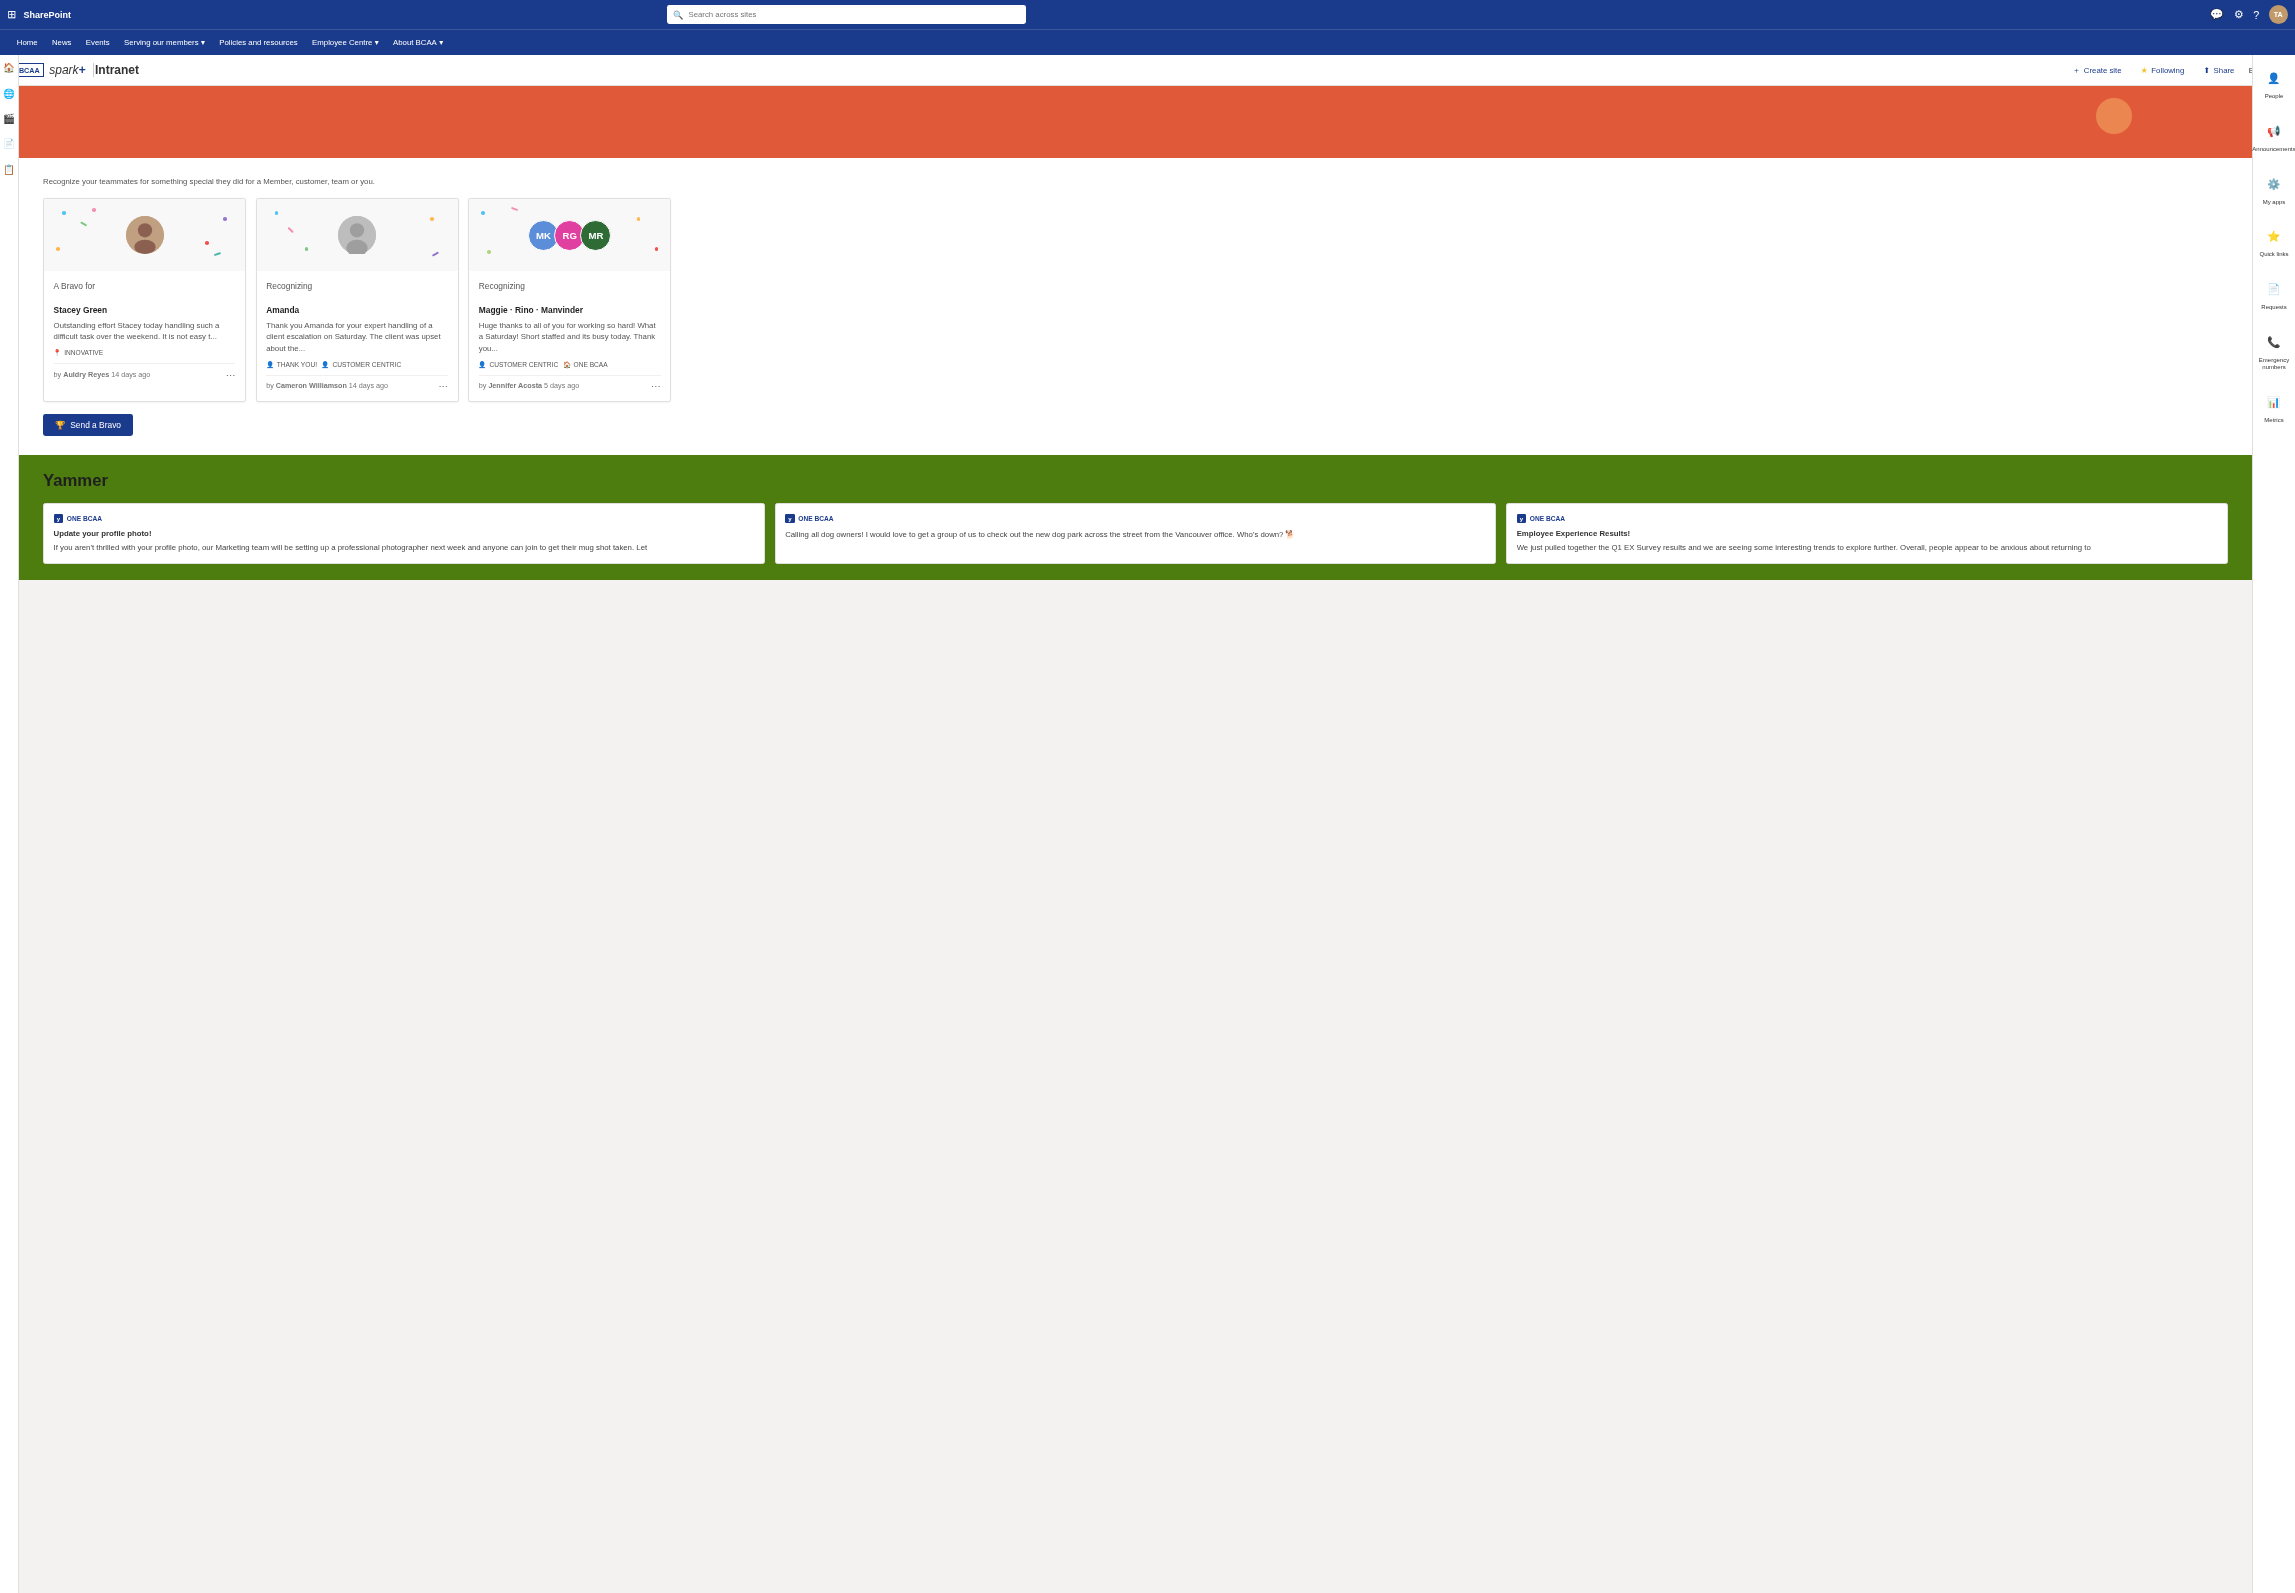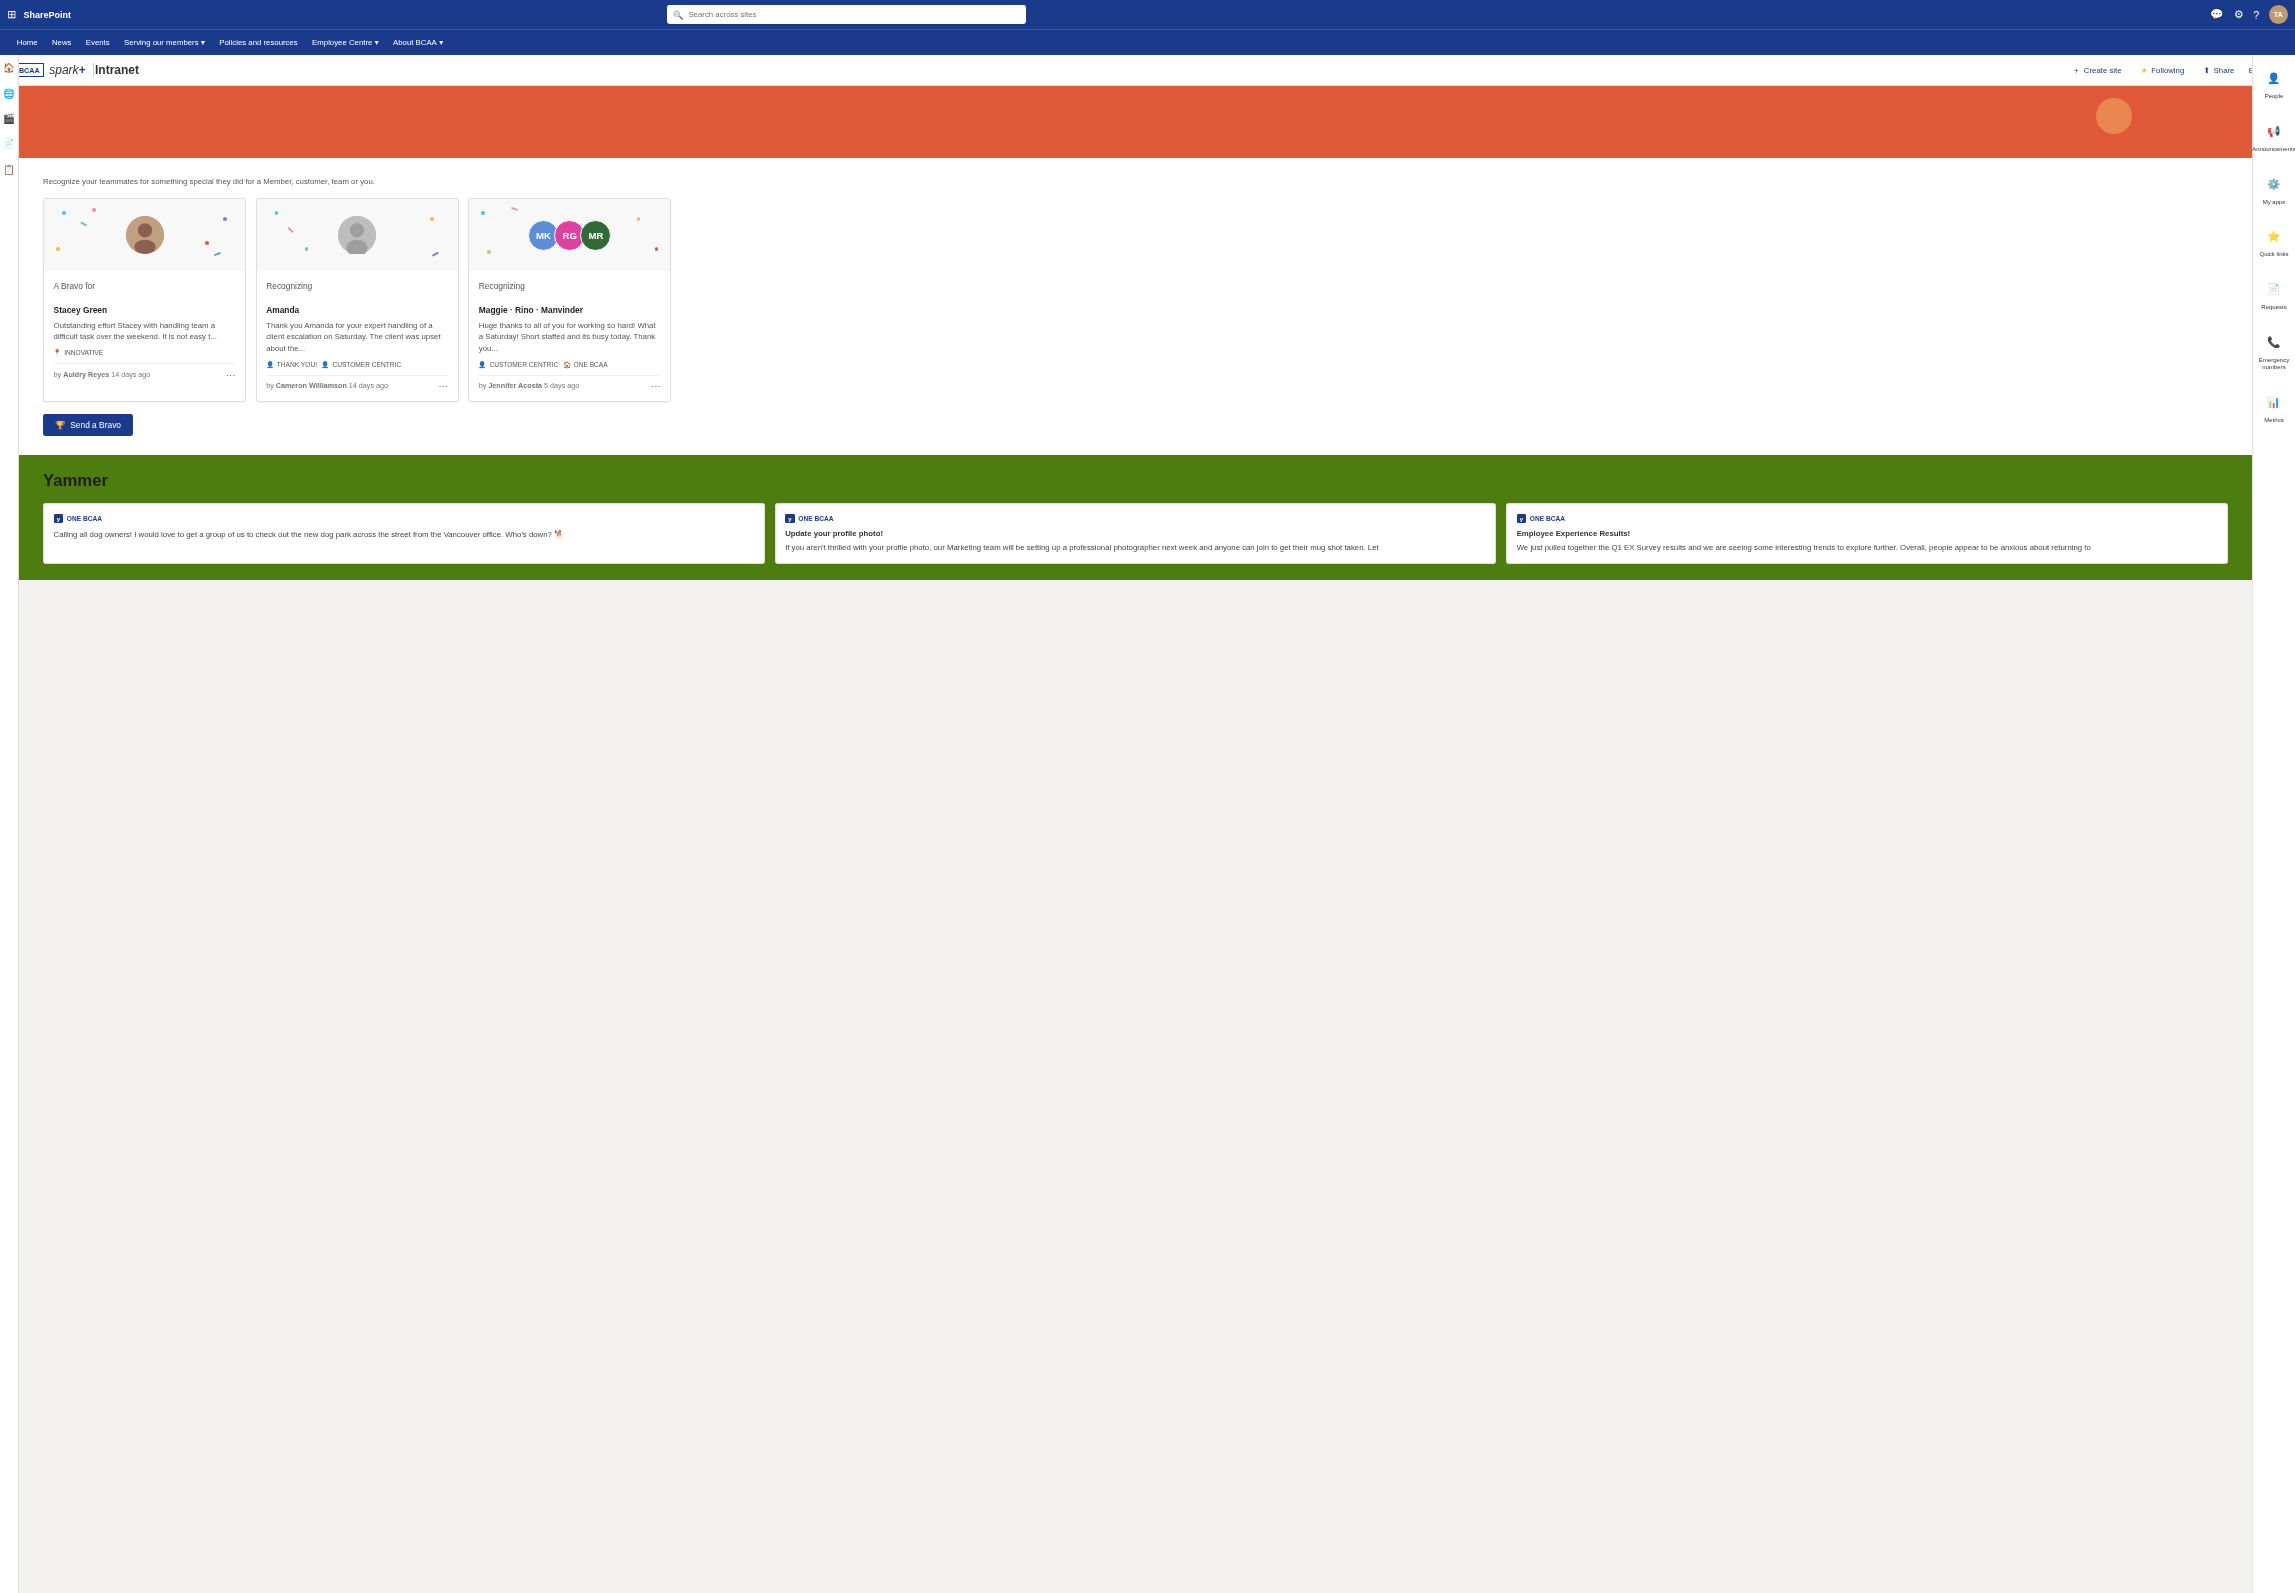--- a/index.html
+++ b/index.html
@@ -578,21 +578,21 @@
             <svg viewBox="0 0 64 64" width="38" height="38" xmlns="http://www.w3.org/2000/svg">
               <circle cx="32" cy="32" r="32" fill="#c0a080"></circle>
               <circle cx="32" cy="24" r="12" fill="#8b6050"></circle>
               <ellipse cx="32" cy="52" rx="18" ry="12" fill="#8b6050"></ellipse>
             </svg>
           </div>
         </div>
         <div class="card-body">
           <div class="card-type">A Bravo for</div>
           <div class="card-name">Stacey Green</div>
-          <div class="card-text">Outstanding effort Stacey with handling team a difficult task over the weekend. It is not easy t...</div>
+          <div class="card-text">Outstanding effort Stacey today handling such a difficult task over the weekend. It is not easy t...</div>
           <div class="card-tags">
             <span class="card-tag">
               <span>📍</span>
               <span>INNOVATIVE</span>
             </span>
           </div>
           <div class="card-footer">
             <span>by <strong>Auldry Reyes</strong> <span>14 days ago</span></span>
             <span class="card-more">···</span>
           </div>
@@ -679,30 +679,30 @@
 
   <div class="yammer-section">
     <h2 class="yammer-title">Yammer</h2>
     <div class="yammer-cards">
 
       <div class="yammer-card">
         <div class="yammer-badge">
           <div class="yammer-icon-y">y</div>
           <span>ONE BCAA</span>
         </div>
-        <div class="yammer-card-text">Calling all dog owners! I would love to get a group of us to check out the new dog park across the street from the Vancouver office. Who's down? 🐕</div>
+        <div class="yammer-card-title">Update your profile photo!</div>
+        <div class="yammer-card-text">If you aren't thrilled with your profile photo, our Marketing team will be setting up a professional photographer next week and anyone can join to get their mug shot taken. Let</div>
       </div>
 
       <div class="yammer-card">
         <div class="yammer-badge">
           <div class="yammer-icon-y">y</div>
           <span>ONE BCAA</span>
         </div>
-        <div class="yammer-card-title">Update your profile photo!</div>
-        <div class="yammer-card-text">If you aren't thrilled with your profile photo, our Marketing team will be setting up a professional photographer next week and anyone can join to get their mug shot taken. Let</div>
+        <div class="yammer-card-text">Calling all dog owners! I would love to get a group of us to check out the new dog park across the street from the Vancouver office. Who's down? 🐕</div>
       </div>
 
       <div class="yammer-card">
         <div class="yammer-badge">
           <div class="yammer-icon-y">y</div>
           <span>ONE BCAA</span>
         </div>
         <div class="yammer-card-title">Employee Experience Results!</div>
         <div class="yammer-card-text">We just pulled together the Q1 EX Survey results and we are seeing some interesting trends to explore further. Overall, people appear to be anxious about returning to</div>
       </div>

